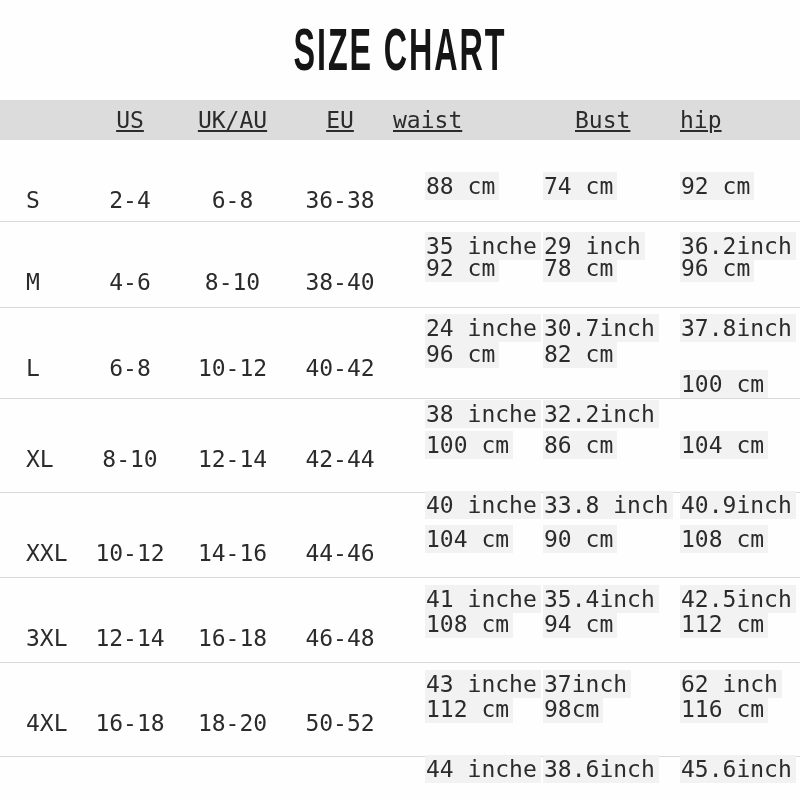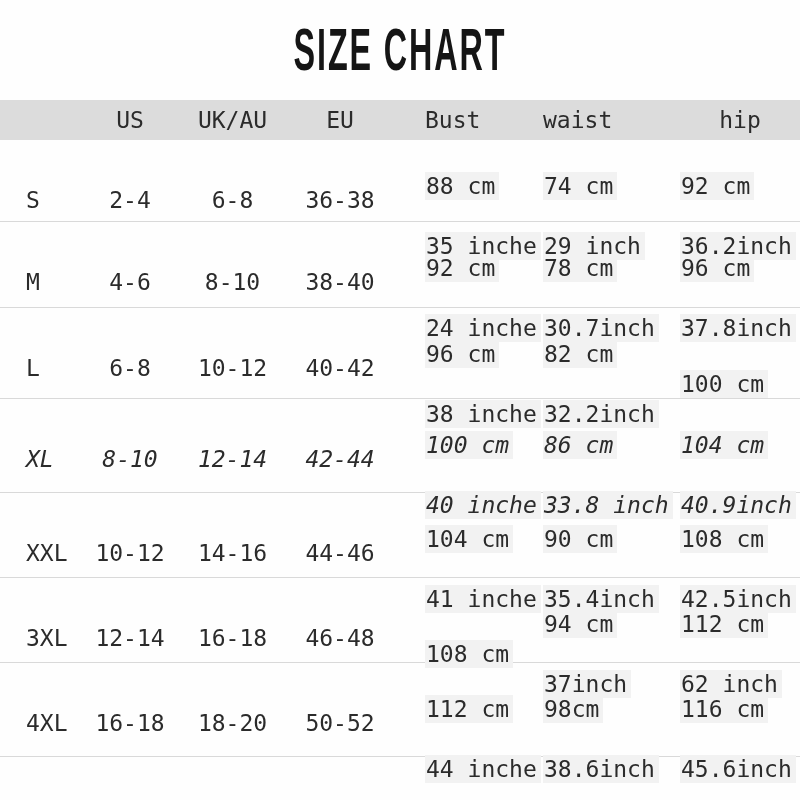--- a/index.html
+++ b/index.html
@@ -40,44 +40,45 @@
   }
   .hrow, .row {
     display: grid;
     grid-template-columns: 90px 80px 125px 90px 150px 135px 130px;
     box-sizing: border-box;
   }
   .hrow {
     height: 40px;
     background: #dcdcdc;
     align-items: center;
+    text-decoration: underline;
   }
   .row {
     border-bottom: 1px solid #d9d9d9;
     align-items: center;
   }
   .tbody .row:nth-of-type(1) { height: 82px; }
   .tbody .row:nth-of-type(2) { height: 86px; }
   .tbody .row:nth-of-type(3) { height: 91px; }
-  .tbody .row:nth-of-type(4) { height: 94px; font-style: italic; }
+  .tbody .row:nth-of-type(4) { height: 94px; }
   .tbody .row:nth-of-type(5) { height: 85px; }
   .tbody .row:nth-of-type(6) { height: 85px; }
   .tbody .row:nth-of-type(7) { height: 94px; }
 
   .cell {
     font-size: 23px;
     line-height: 28px;
     white-space: nowrap;
     overflow: visible;
   }
   .c-size  { padding-left: 26px; text-align: left; }
   .c-mid   { text-align: center; }
   .c-bust  { padding-left: 40px; text-align: left; }
   .c-waist { padding-left: 8px;  text-align: left; }
-  .c-hip   { padding-left: 10px; text-align: center; }
+  .c-hip   { padding-left: 10px; text-align: left; }
 
   .meas span {
     display: inline-block;
     background: #f2f2f2;
     padding: 0 3px;
     margin-top: 32px;
   }
   .meas .line {
     display: table;
     background: #f2f2f2;
@@ -94,22 +95,22 @@
     <h1 class="title">SIZE CHART</h1>
   </div>
 
   <div class="chart">
 
     <div class="hrow">
       <div class="cell c-size"></div>
       <div class="cell c-mid">US</div>
       <div class="cell c-mid">UK/AU</div>
       <div class="cell c-mid">EU</div>
+      <div class="cell c-waist">waist</div>
       <div class="cell c-bust">Bust</div>
-      <div class="cell c-waist">waist</div>
       <div class="cell c-hip">hip</div>
     </div>
 
     <div class="tbody">
         <div class="row">
         <div class="cell c-size">S</div>
         <div class="cell c-mid">2-4</div>
         <div class="cell c-mid">6-8</div>
         <div class="cell c-mid">36-38</div>
         <div class="cell c-bust meas">
@@ -196,20 +197,21 @@
           <span class="line">42.5inch</span>
         </div>
       </div>
         <div class="row">
         <div class="cell c-size">3XL</div>
         <div class="cell c-mid">12-14</div>
         <div class="cell c-mid">16-18</div>
         <div class="cell c-mid">46-48</div>
         <div class="cell c-bust meas">
           <span class="line">108 cm</span>
+          <span class="line">43 inche</span>
         </div>
         <div class="cell c-waist meas">
           <span class="line">94 cm</span>
           <span class="line">37inch</span>
         </div>
         <div class="cell c-hip meas">
           <span class="line">112 cm</span>
           <span class="line">62 inch</span>
         </div>
       </div>

